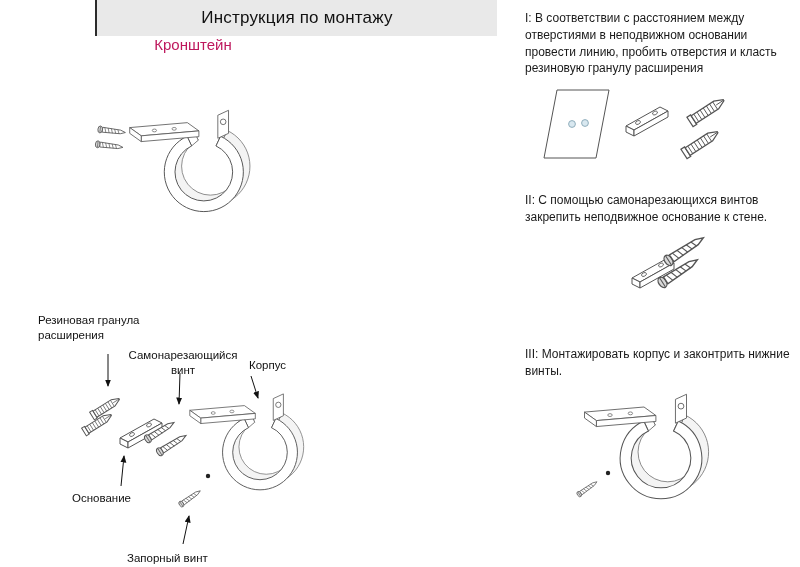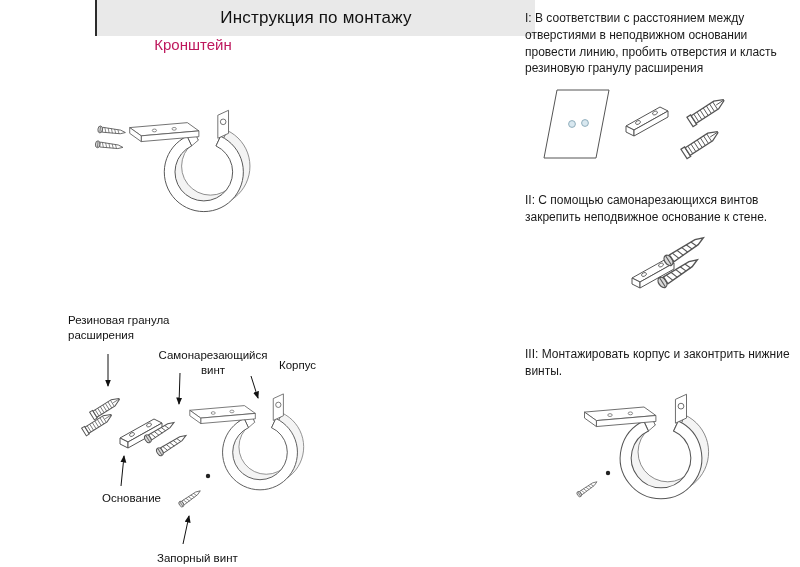--- a/index.html
+++ b/index.html
@@ -4,39 +4,39 @@
 <style>
   * { margin:0; padding:0; box-sizing:border-box; }
   html,body { background:#fff; }
   body {
     width:800px; height:567px; position:relative; overflow:hidden;
     font-family:"Liberation Sans", sans-serif; color:#1a1a1a;
   }
   .page { position:absolute; inset:0; background:#fff; }
 
   .header-bar {
-    position:absolute; left:95px; top:0; width:440px; height:36px;
+    position:absolute; left:95px; top:0; width:402px; height:36px;
     background:#e9e9e9; border-left:2px solid #2b2b2b;
     display:flex; align-items:center; justify-content:center;
   }
   .header-bar h1 { font-size:17px; font-weight:400; color:#111; letter-spacing:.2px; }
 
   .product-name {
     position:absolute; left:138px; top:36px; width:110px;
     text-align:center; font-size:15px; font-weight:400; color:#be185d;
   }
 
   .ill { position:absolute; }
   #main-bracket { left:80px; top:93px; width:190px; height:140px; }
   #exploded     { left:30px;  top:340px; width:300px; height:227px; }
   #step1-ill    { left:538px; top:82px;  width:255px; height:90px; }
   #step2-ill    { left:608px; top:222px; width:165px; height:80px; }
   #step3-ill    { left:558px; top:378px; width:185px; height:148px; }
 
-  .lbl { position:absolute; font-size:11.5px; line-height:1.28; color:#111;margin-left:30px; }
+  .lbl { position:absolute; font-size:11.5px; line-height:1.28; color:#111; }
   #lbl-rubber   { left:38px;  top:313px; width:110px; }
   #lbl-selftap  { left:127px; top:348px; width:112px; text-align:center; }
   #lbl-korpus   { left:237px; top:358px; width:70px;padding-left:12px; }
   #lbl-osnov    { left:72px;  top:491px; width:80px; }
   #lbl-zaporny  { left:127px; top:551px; width:110px; }
 
   .step {
     position:absolute; left:525px; width:268px;
     font-size:12px; line-height:1.4; color:#1a1a1a;
   }

